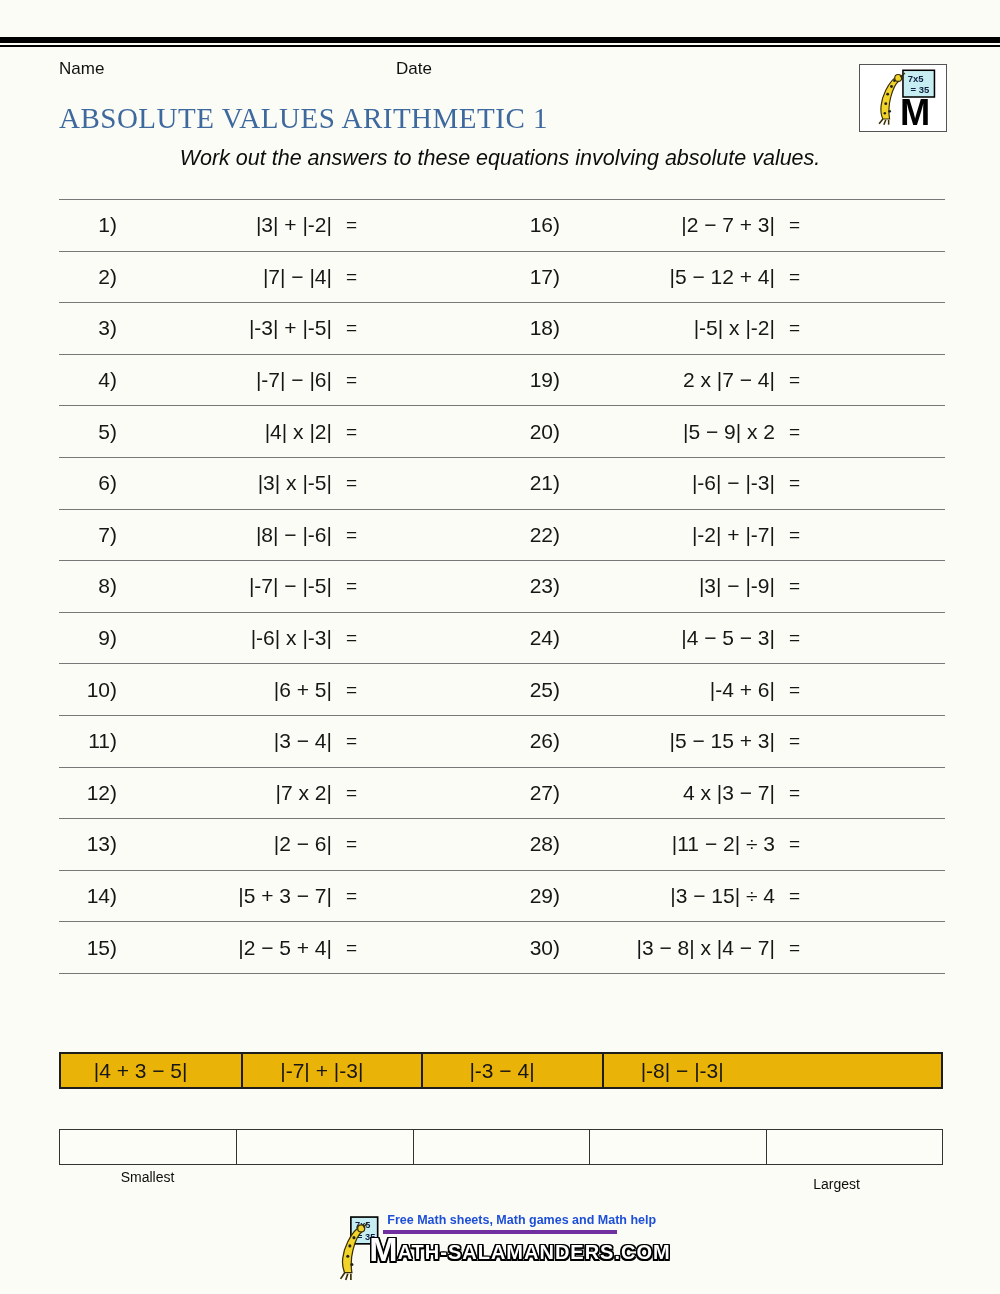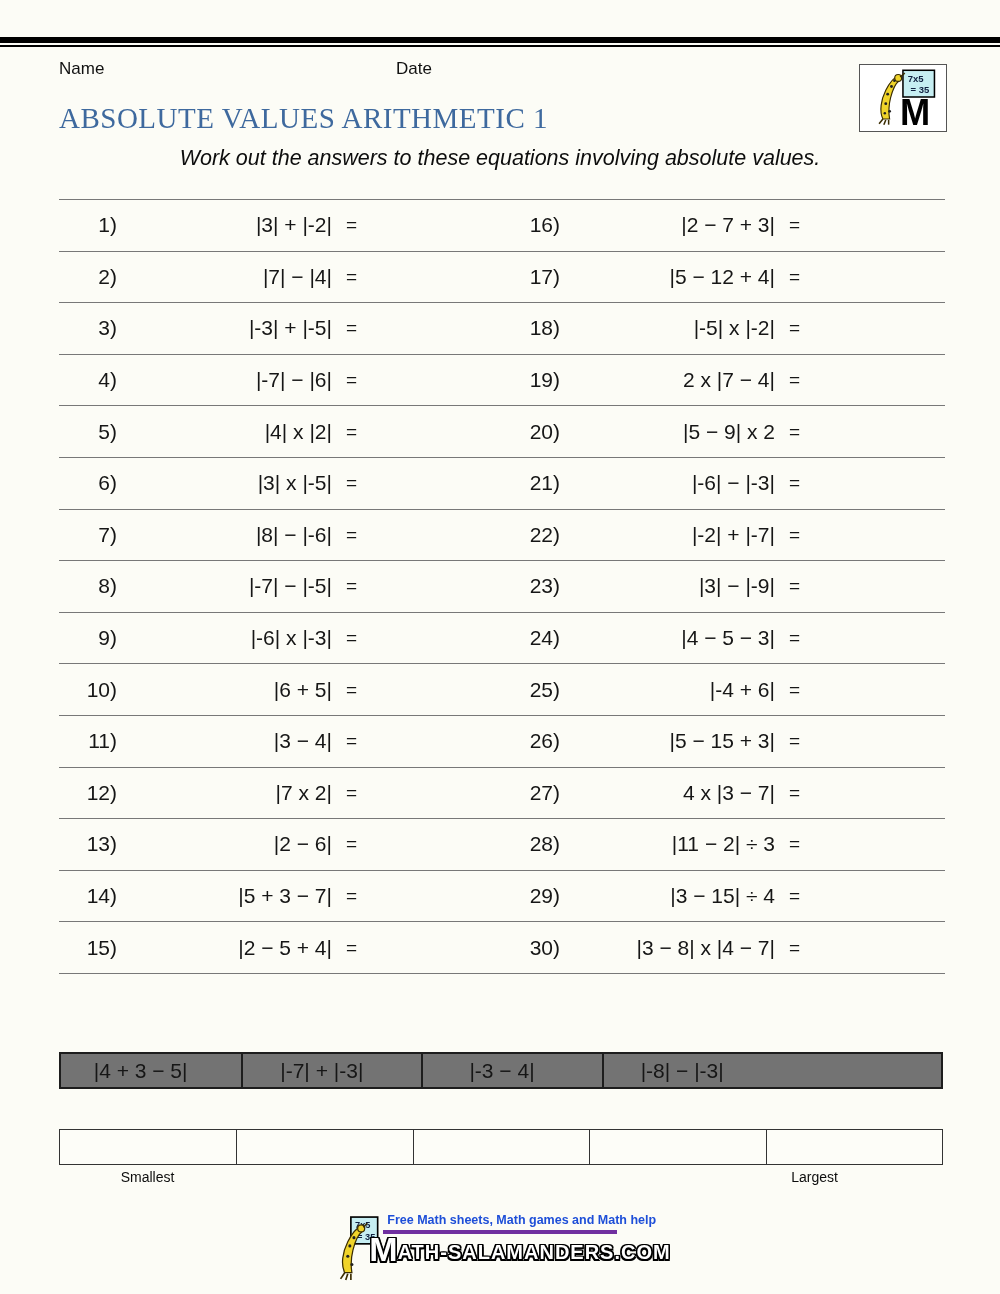--- a/index.html
+++ b/index.html
@@ -22,31 +22,31 @@
   .problems-table{position:absolute;left:59px;top:199px;width:886px;border-top:1px solid #787878;}
   .prob-row{display:flex;height:51.6px;box-sizing:border-box;border-bottom:1px solid #787878;}
   .prob-cell{width:443px;display:grid;grid-template-columns:58px 215px 50px 1fr;align-items:center;font-size:21px;}
   .prob-num{text-align:right;}
   .prob-expr{text-align:right;white-space:nowrap;}
   .prob-eq{padding-left:14px;font-size:19px;}
   .prob-ans{height:100%;}
 
   .challenge-heading{position:absolute;left:60px;top:1005px;font-style:italic;font-weight:600;font-size:20.5px;white-space:nowrap;}
 
-  .challenge-table{position:absolute;left:59px;top:1052px;width:880px;height:33px;display:grid;grid-template-columns:repeat(5,1fr);border:2px solid #1d1d1d;background:#737373;gap:21px;}
+  .challenge-table{position:absolute;left:59px;top:1052px;width:880px;height:33px;display:grid;grid-template-columns:repeat(5,1fr);border:2px solid #1d1d1d;background:#eab308;gap:21px;}
   .challenge-cell{display:flex;align-items:center;justify-content:center;font-size:21px;border-left:2px solid #1d1d1d;white-space:nowrap;}
   .challenge-cell:first-child{border-left:none;}
 
   .answer-table{position:absolute;left:59px;top:1129px;width:882px;height:34px;display:grid;grid-template-columns:repeat(5,1fr);border:1px solid #333;background:#fdfdf8;}
   .answer-cell{border-left:1px solid #333;}
   .answer-cell:first-child{border-left:none;}
 
   .order-label{position:absolute;top:1169px;font-size:14px;color:#0d0d0d;}
   .smallest-label{left:59px;width:177px;text-align:center;}
-  .largest-label{left:726px;width:177px;text-align:center;}
+  .largest-label{left:748px;width:177px;text-align:center;margin-top:7px;}
 
   .footer{position:absolute;left:0;top:1213px;width:1000px;display:flex;justify-content:center;}
   .footer-inner{display:flex;align-items:flex-start;}
   .footer-icon{margin-right:2px;margin-top:2px;}
   .footer-text{display:flex;flex-direction:column;}
   .footer-tagline{font-size:12.5px;font-weight:bold;color:#1d4ed8;padding-left:4px;}
   .footer-underline{height:4px;width:234px;margin-top:3px;}
   .site-name{display:flex;align-items:flex-end;margin-top:0px;color:#fff;font-weight:bold;
     text-shadow:-1.5px -1.5px 0 #000,1.5px -1.5px 0 #000,-1.5px 1.5px 0 #000,1.5px 1.5px 0 #000,0 1.5px 0 #000,0 -1.5px 0 #000,1.5px 0 0 #000,-1.5px 0 0 #000;}
   .site-m{font-size:34px;line-height:30px;margin-left:-14px;}

